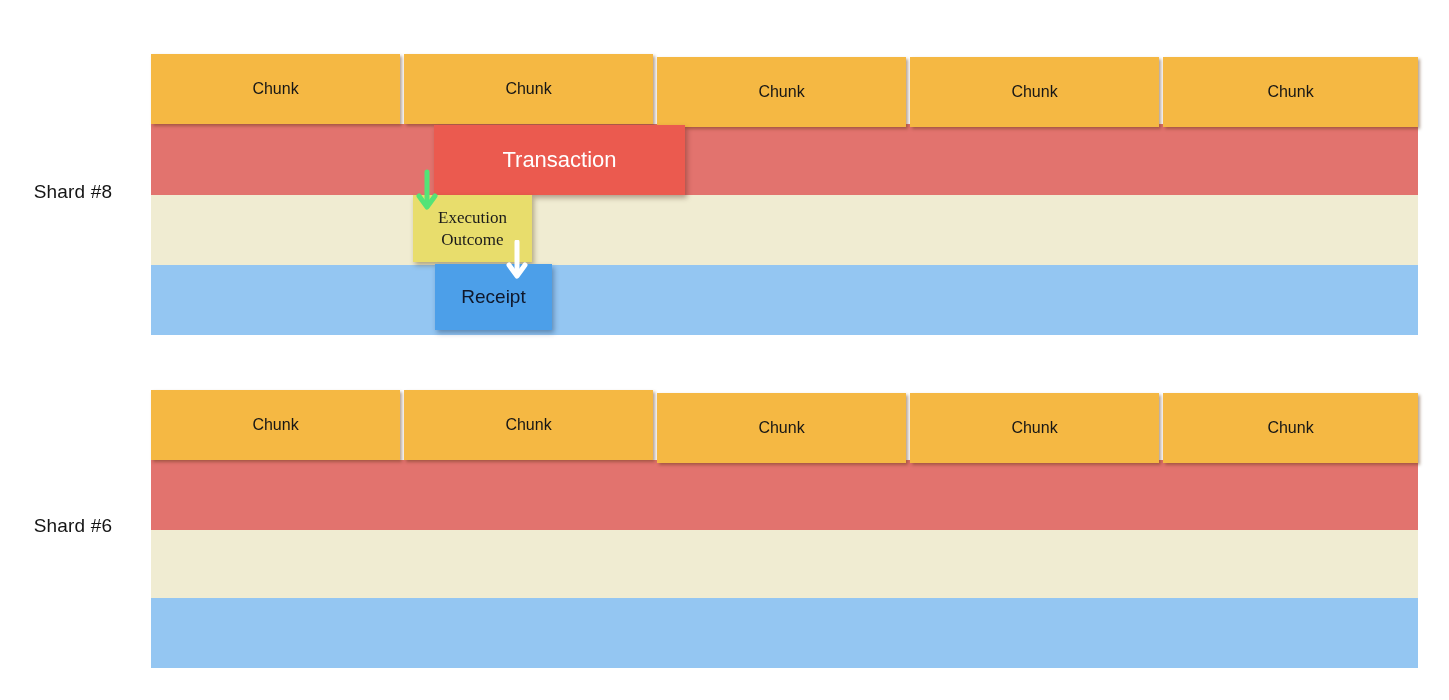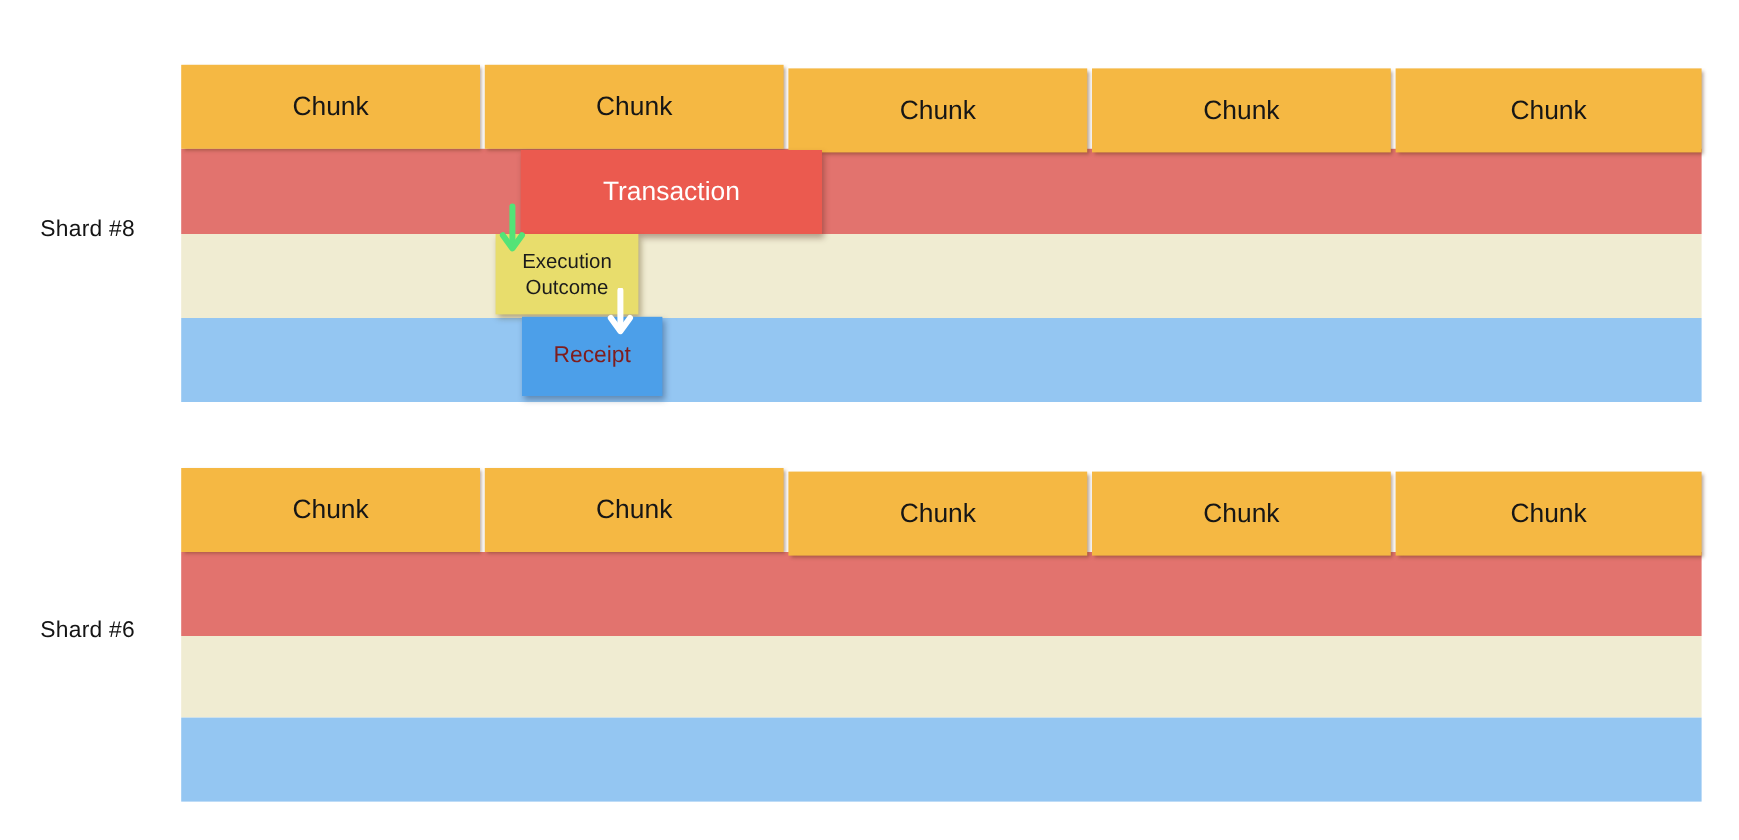--- a/index.html
+++ b/index.html
@@ -32,21 +32,21 @@
   #s0-blue  { top: 265px; }
   #s1-red   { top: 460px; height: 70px; }
   #s1-cream { top: 530px; height: 68px; }
   #s1-blue  { top: 598px; }
 
   
   .chunk {
     position: absolute;
     width: 249px; height: 70px;
     display: flex; align-items: center; justify-content: center;
-    font-size: 22px; color: #161616;
+    font-size: 16px; color: #161616;
     box-shadow: 2px 2px 3px rgba(90, 50, 20, 0.45);
     z-index: 2;
   }
   
   .s0.c0 { left: 151px;  top: 54px; }
   .s0.c1 { left: 404px;  top: 54px; }
   .s0.c2 { left: 657px;  top: 57px; }
   .s0.c3 { left: 910px;  top: 57px; }
   .s0.c4 { left: 1163px; top: 57px; width: 255px; }
   
@@ -64,25 +64,26 @@
     box-shadow: 2px 3px 5px rgba(60, 20, 10, 0.35);
     z-index: 3;
     margin-left: 30px;
   }
   #execution-outcome-block {
     position: absolute; left: 413px; top: 195px; width: 119px; height: 67px;
     display: flex; flex-direction: column; align-items: center; justify-content: center;
     font-size: 17px; line-height: 22px; color: #1b1b1b;
     box-shadow: 2px 3px 5px rgba(80, 60, 10, 0.4);
     z-index: 4;
+    font-family: Liberation Serif, serif;
   }
   #receipt-block {
     position: absolute; left: 435px; top: 264px; width: 117px; height: 66px;
     display: flex; align-items: center; justify-content: center;
-    font-size: 19px; color: #7f1d1d;
+    font-size: 19px; color: #0f172a;
     box-shadow: 2px 3px 5px rgba(20, 50, 90, 0.4);
     z-index: 4;
   }
 
   
   .flow-arrow { position: absolute; z-index: 5; }
   #green-arrow { left: 416px; top: 169px; }
   #white-arrow { left: 505px; top: 240px; }
 </style>
 </head>

